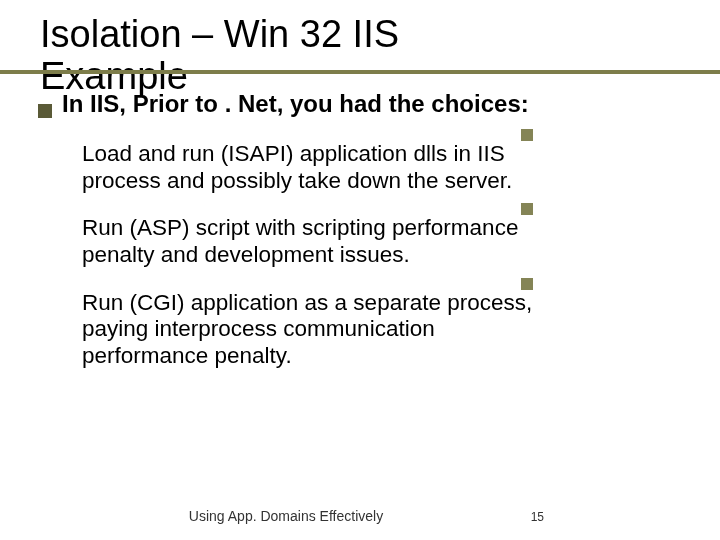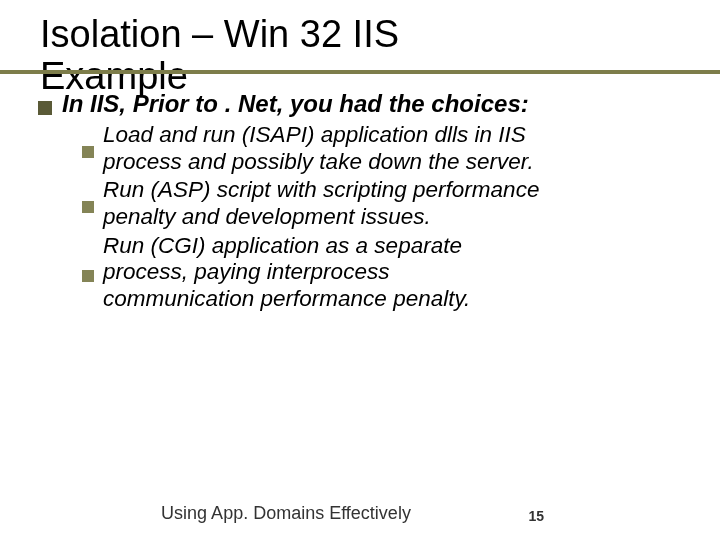--- a/index.html
+++ b/index.html
@@ -40,22 +40,21 @@
   .body {
     position: absolute;
     top: 90px;
     left: 38px;
     right: 30px;
     font-size: 23px;
     line-height: 1.18;
   }
   .row {
     display: flex;
-    align-items: center;
-    font-style: italic;
+    align-items: flex-end;
   }
   .sq {
     flex: 0 0 auto;
     width: 14px;
     height: 14px;
     background: #5a5a37;
     margin-top: 7px;
     margin-right: 10px;
   }
   .sq.small {
@@ -69,44 +68,44 @@
     flex: 1 1 auto;
     font-weight: 700;
     font-size: 24px;
   }
   .lvl2 {
     margin-left: 44px;
     margin-top: 4px;
   }
   .lvl2 .row {
     margin-bottom: 2px;
+    flex-direction: column;
   }
   .lvl2-text {
     flex: 1 1 auto;
     font-size: 22.5px;
     font-weight: 400;
   }
   .footer-title {
     position: absolute;
     bottom: 16px;
     left: 0;
     right: 0;
     text-align: center;
     font-family: Arial, sans-serif;
-    font-size: 18px;
+    font-size: 14px;
     color: #333;
   }
   .footer-num {
     position: absolute;
     bottom: 16px;
     right: 28px;
     font-family: Arial, sans-serif;
-    font-size: 14px;
+    font-size: 12px;
     color: #333;
-    font-weight: bold;
   }
 </style>
 </head>
 <body>
 
 <div class="slide">
 
   <div class="title">Isolation – Win 32 IIS Example</div>
   <hr class="rule">
 

